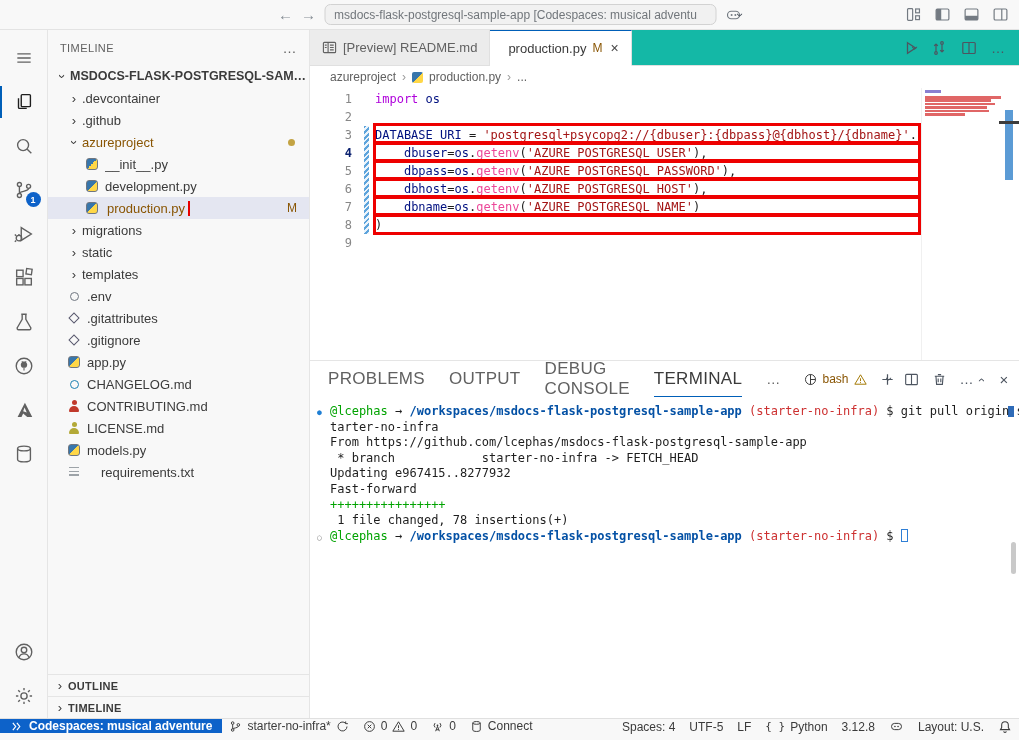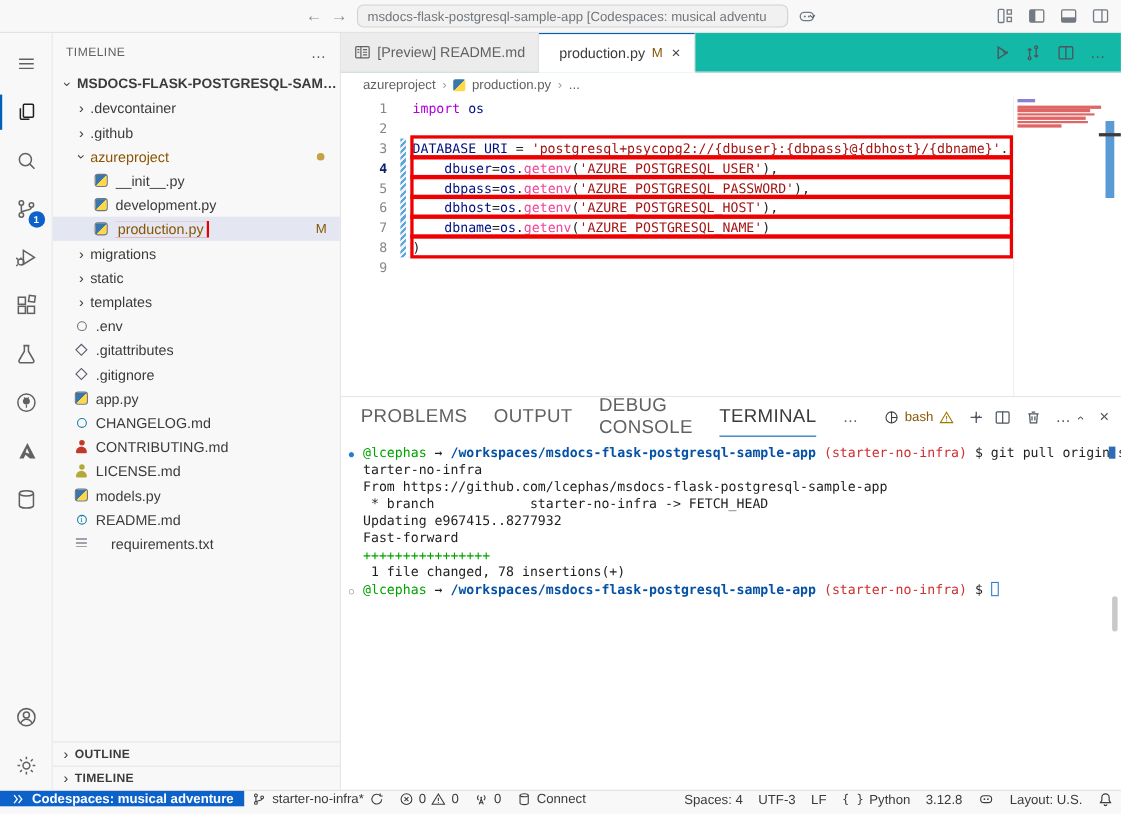--- a/index.html
+++ b/index.html
@@ -337,26 +337,20 @@
               <span class="person"></span>
             </span>
             <span class="label">LICENSE.md</span>
           </div>
           <div class="trow" style="padding-left: 18px;">
             <span class="fi fi-python">
               <i class="ring"></i>
             </span>
             <span class="label">models.py</span>
           </div>
-          <div class="trow" style="padding-left: 18px;">
-            <span class="fi fi-readme">
-              <span class="ring"></span>
-            </span>
-            <span class="label">README.md</span>
-          </div>
           <div class="trow" style="padding-left: 18px; gap: 14px;">
             <span class="fi fi-text">
               <span class="tlines"></span>
             </span>
             <span class="label">requirements.txt</span>
           </div>
         </div>
       <div class="sb-bottom">
         <div class="sb-section">
             <span class="chev"><span>›</span></span>
@@ -564,21 +558,21 @@
     </div>
     <div class="sb-item">
       <svg class="ic" width="13" height="13" viewBox="0 0 16 16" fill="none" stroke="currentColor" stroke-width="1.2">
           <ellipse cx="8" cy="3.6" rx="4.6" ry="1.7"></ellipse>
           <path d="M3.4 3.6v8.8c0 .9 2 1.7 4.6 1.7s4.6-.8 4.6-1.7V3.6"></path>
         </svg>
       <span>Connect</span>
     </div>
     <div class="sb-right">
       <div class="sb-item">Spaces: 4</div>
-      <div class="sb-item">UTF-3</div>
+      <div class="sb-item">UTF-5</div>
       <div class="sb-item">LF</div>
       <div class="sb-item">
         <span class="mini" style="font-family:'DejaVu Sans Mono',monospace">{ }</span>
         <span>Python</span>
       </div>
       <div class="sb-item">3.12.8</div>
       <div class="sb-item">
         <svg class="ic" width="15" height="15" viewBox="0 0 24 24" fill="none" stroke="currentColor" stroke-width="1.6">
             <rect x="4" y="7" width="16" height="10" rx="5"></rect>
             <circle cx="9.5" cy="12" r="1.3" fill="currentColor" stroke="none"></circle>

